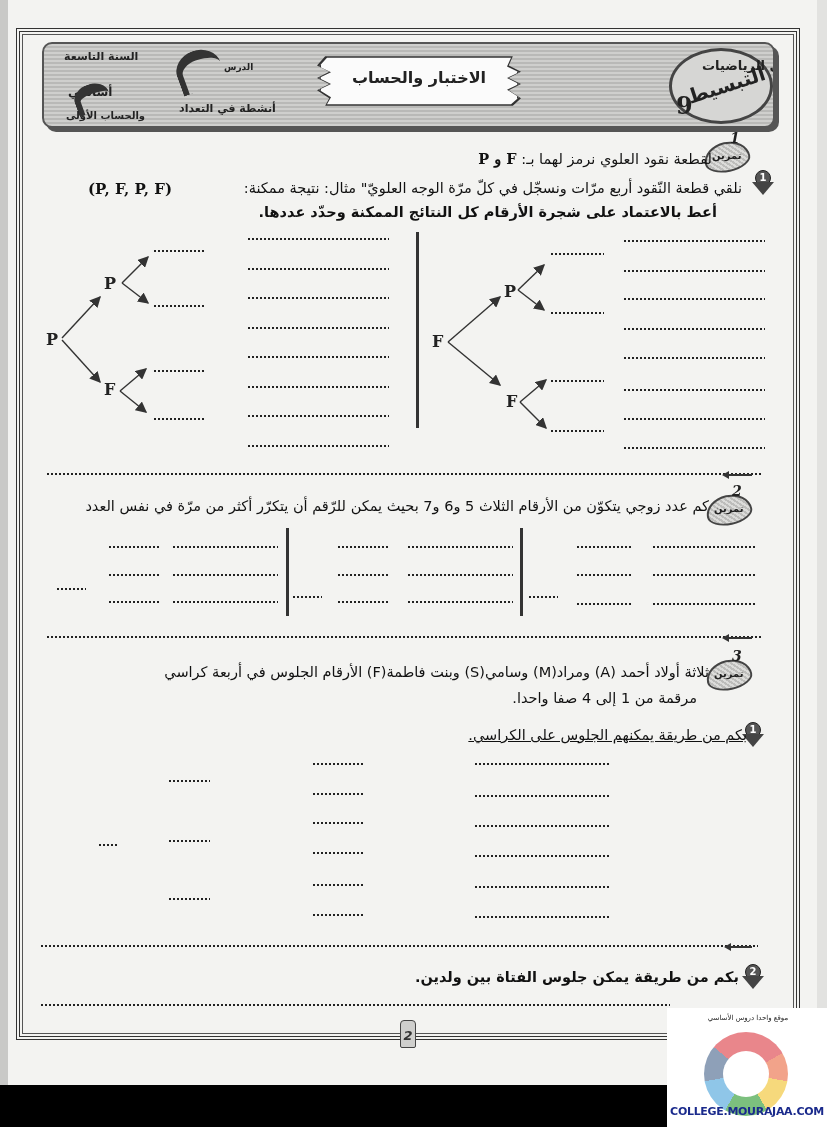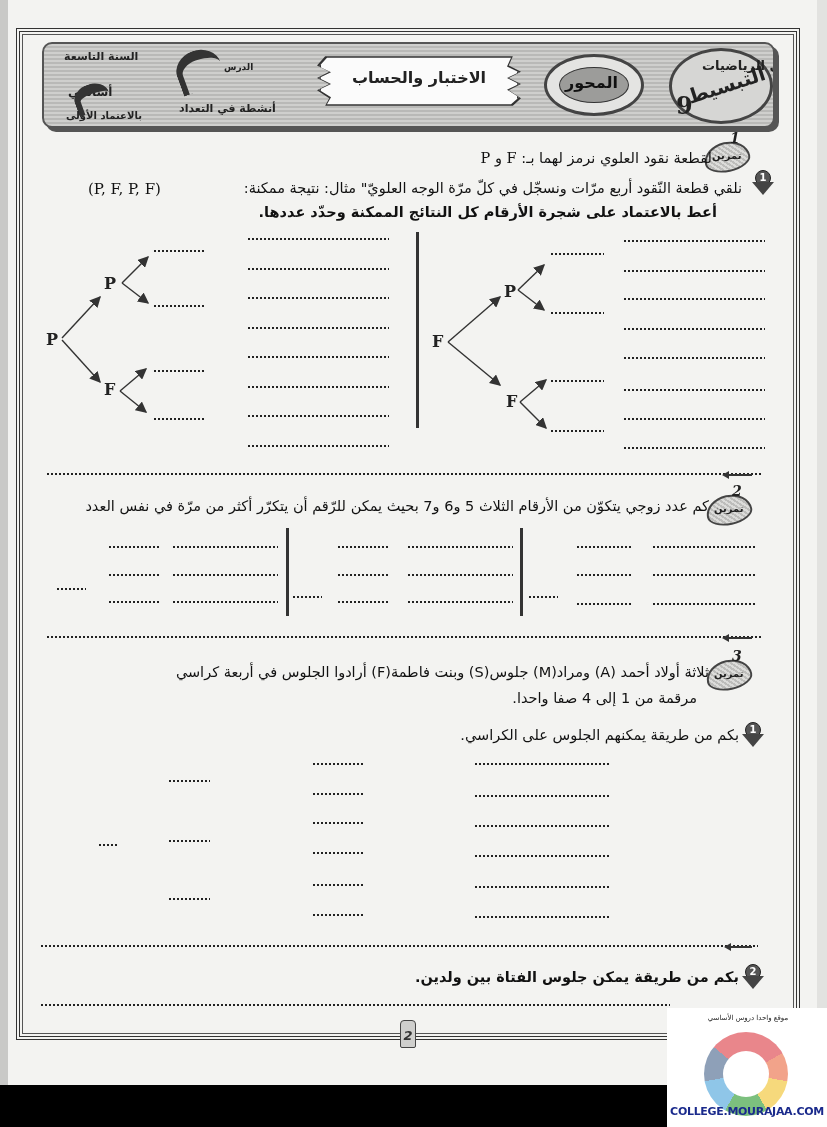--- a/index.html
+++ b/index.html
@@ -33,21 +33,21 @@
       background: repeating-linear-gradient(45deg, #dcdcda 0px, #dcdcda 2px, #bdbdbb 2px, #bdbdbb 4px); transform: rotate(-12deg); }
     .badge-num { position: absolute; font-family: "DejaVu Serif", serif; font-style: italic; font-weight: bold; font-size: 14px; color: #222; }
     .badge-label { position: absolute; font-size: 10px; font-weight: bold; color: #222; direction: rtl; }
 
     .q-icon { position: absolute; width: 22px; height: 26px; }
     .q-icon .ball { position: absolute; left: 3px; top: 0; width: 16px; height: 16px; border-radius: 50%; background: #555; border: 1px solid #222; color: #fff; font-size: 10px; font-weight: bold; text-align: center; line-height: 14px; }
     .q-icon .tri { position: absolute; left: 0; top: 12px; width: 0; height: 0; border-left: 11px solid transparent; border-right: 11px solid transparent; border-top: 13px solid #444; }
 
     .rtl { position: absolute; direction: rtl; text-align: right; white-space: nowrap; font-family: "DejaVu Sans", sans-serif; font-size: 14.5px; color: #111; }
     .bold { font-weight: bold; }
-    .latin { font-family: "DejaVu Serif", serif; font-weight: normal; direction: ltr; unicode-bidi: embed; }
+    .latin { font-family: "DejaVu Serif", serif; font-weight: bold; direction: ltr; unicode-bidi: embed; }
 
     .dots { position: absolute; height: 2px; background-image: radial-gradient(circle, #222 0.8px, transparent 1.1px); background-size: 4px 2px; background-repeat: repeat-x; }
     .vbar { position: absolute; width: 3px; background: #333; }
     .node { position: absolute; font-family: "DejaVu Serif", serif; font-weight: bold; font-size: 16px; color: #222; }
     svg.arrows { position: absolute; left: 0; top: 0; overflow: visible; }
     .leftarrow { position: absolute; height: 2px; background: #333; }
     .leftarrow::before { content: ""; position: absolute; left: -6px; top: -3px; border-right: 7px solid #333; border-top: 4px solid transparent; border-bottom: 4px solid transparent; }
 
     .page-num { position: absolute; left: 400px; top: 1020px; width: 16px; height: 28px; border: 1px solid #444; border-radius: 4px 4px 2px 2px; background: #cfcfcd; text-align: center; font-size: 13px; font-weight: bold; font-style: italic; line-height: 30px; color: #333; }
 
@@ -68,34 +68,30 @@
 <div class="frame">
     <div class="frame-inner"></div>
   </div>
 
 <div class="banner-shadow"></div>
 <div class="banner">
 
   <span class="b-text" style="left:20px;top:6px;font-size:11px;">السنة التاسعة</span>
   <span class="b-text" style="left:24px;top:41px;font-size:12px;">أساسي</span>
   <div class="swoosh" style="left:30px;top:40px;width:36px;height:28px;"></div>
-  <span class="b-text" style="left:22px;top:66px;font-size:10px;">بالاعتماد الأولى</span>
+  <span class="b-text" style="left:22px;top:66px;font-size:10px;">والحساب الأولى</span>
 
   <div class="swoosh" style="left:132px;top:6px;"></div>
   <span class="b-text" style="left:180px;top:18px;font-size:9px;">الدرس</span>
   <span class="b-text" style="left:135px;top:58px;font-size:11px;">أنشطة في التعداد</span>
 
   <div class="burst-border"></div>
   <div class="burst"></div>
   <span class="b-text" style="left:302px;top:24px;font-size:16px;width:146px;text-align:center;">الاختبار والحساب</span>
 
-  <div class="oval1">
-    <div class="oval1-inner"></div>
-    <span class="b-text" style="left:18px;top:16px;font-size:16px;color:#111;">المحور</span>
-  </div>
 
   <div class="oval2">
     <span class="b-text" style="left:30px;top:7px;font-size:13px;">في الرياضيات</span>
     <span class="b-text" style="left:14px;top:22px;font-size:20px;transform:rotate(-18deg);">التبسيط</span>
     <span class="b-text" style="left:4px;top:40px;font-size:24px;font-family:'DejaVu Serif',serif;">9</span>
   </div>
 </div>
 
 <div class="badge" style="left:704px;top:142px;"></div>
 <span class="badge-num" style="left:730px;top:130px;">1</span>
@@ -207,28 +203,28 @@
 <div class="dots" style="left:652px;top:574px;width:104px;"></div>
 <div class="dots" style="left:652px;top:603px;width:104px;"></div>
 
 <div class="dots" style="left:46px;top:636px;width:715px;"></div>
 <div class="leftarrow" style="left:728px;top:637px;width:24px;"></div>
 
 <div class="badge" style="left:706px;top:660px;"></div>
 <span class="badge-num" style="left:732px;top:648px;">3</span>
 <span class="badge-label" style="left:714px;top:668px;">تمرين</span>
 
-<div class="rtl" style="right:118px;top:664px;">ثلاثة أولاد أحمد (A) ومراد(M) جلوس(S) وبنت فاطمة(F) أرادوا الجلوس في أربعة كراسي</div>
+<div class="rtl" style="right:118px;top:664px;">ثلاثة أولاد أحمد (A) ومراد(M) وسامي(S) وبنت فاطمة(F) الأرقام الجلوس في أربعة كراسي</div>
 <div class="rtl bold" style="right:130px;top:690px;font-weight:normal;">مرقمة من 1 إلى 4 صفا واحدا.</div>
 
 <div class="q-icon" style="left:742px;top:722px;">
   <div class="ball">1</div>
   <div class="tri"></div>
 </div>
-<div class="rtl" style="right:88px;top:727px;">بكم من طريقة يمكنهم الجلوس على الكراسي.</div>
+<div class="rtl" style="right:80px;top:727px;text-decoration:underline;">بكم من طريقة يمكنهم الجلوس على الكراسي.</div>
 
 <div class="dots" style="left:98px;top:844px;width:20px;"></div>
 <div class="dots" style="left:168px;top:780px;width:42px;"></div>
 <div class="dots" style="left:168px;top:840px;width:42px;"></div>
 <div class="dots" style="left:168px;top:898px;width:42px;"></div>
 <div class="dots" style="left:312px;top:763px;width:52px;"></div>
 <div class="dots" style="left:312px;top:793px;width:52px;"></div>
 <div class="dots" style="left:312px;top:822px;width:52px;"></div>
 <div class="dots" style="left:312px;top:852px;width:52px;"></div>
 <div class="dots" style="left:312px;top:884px;width:52px;"></div>

